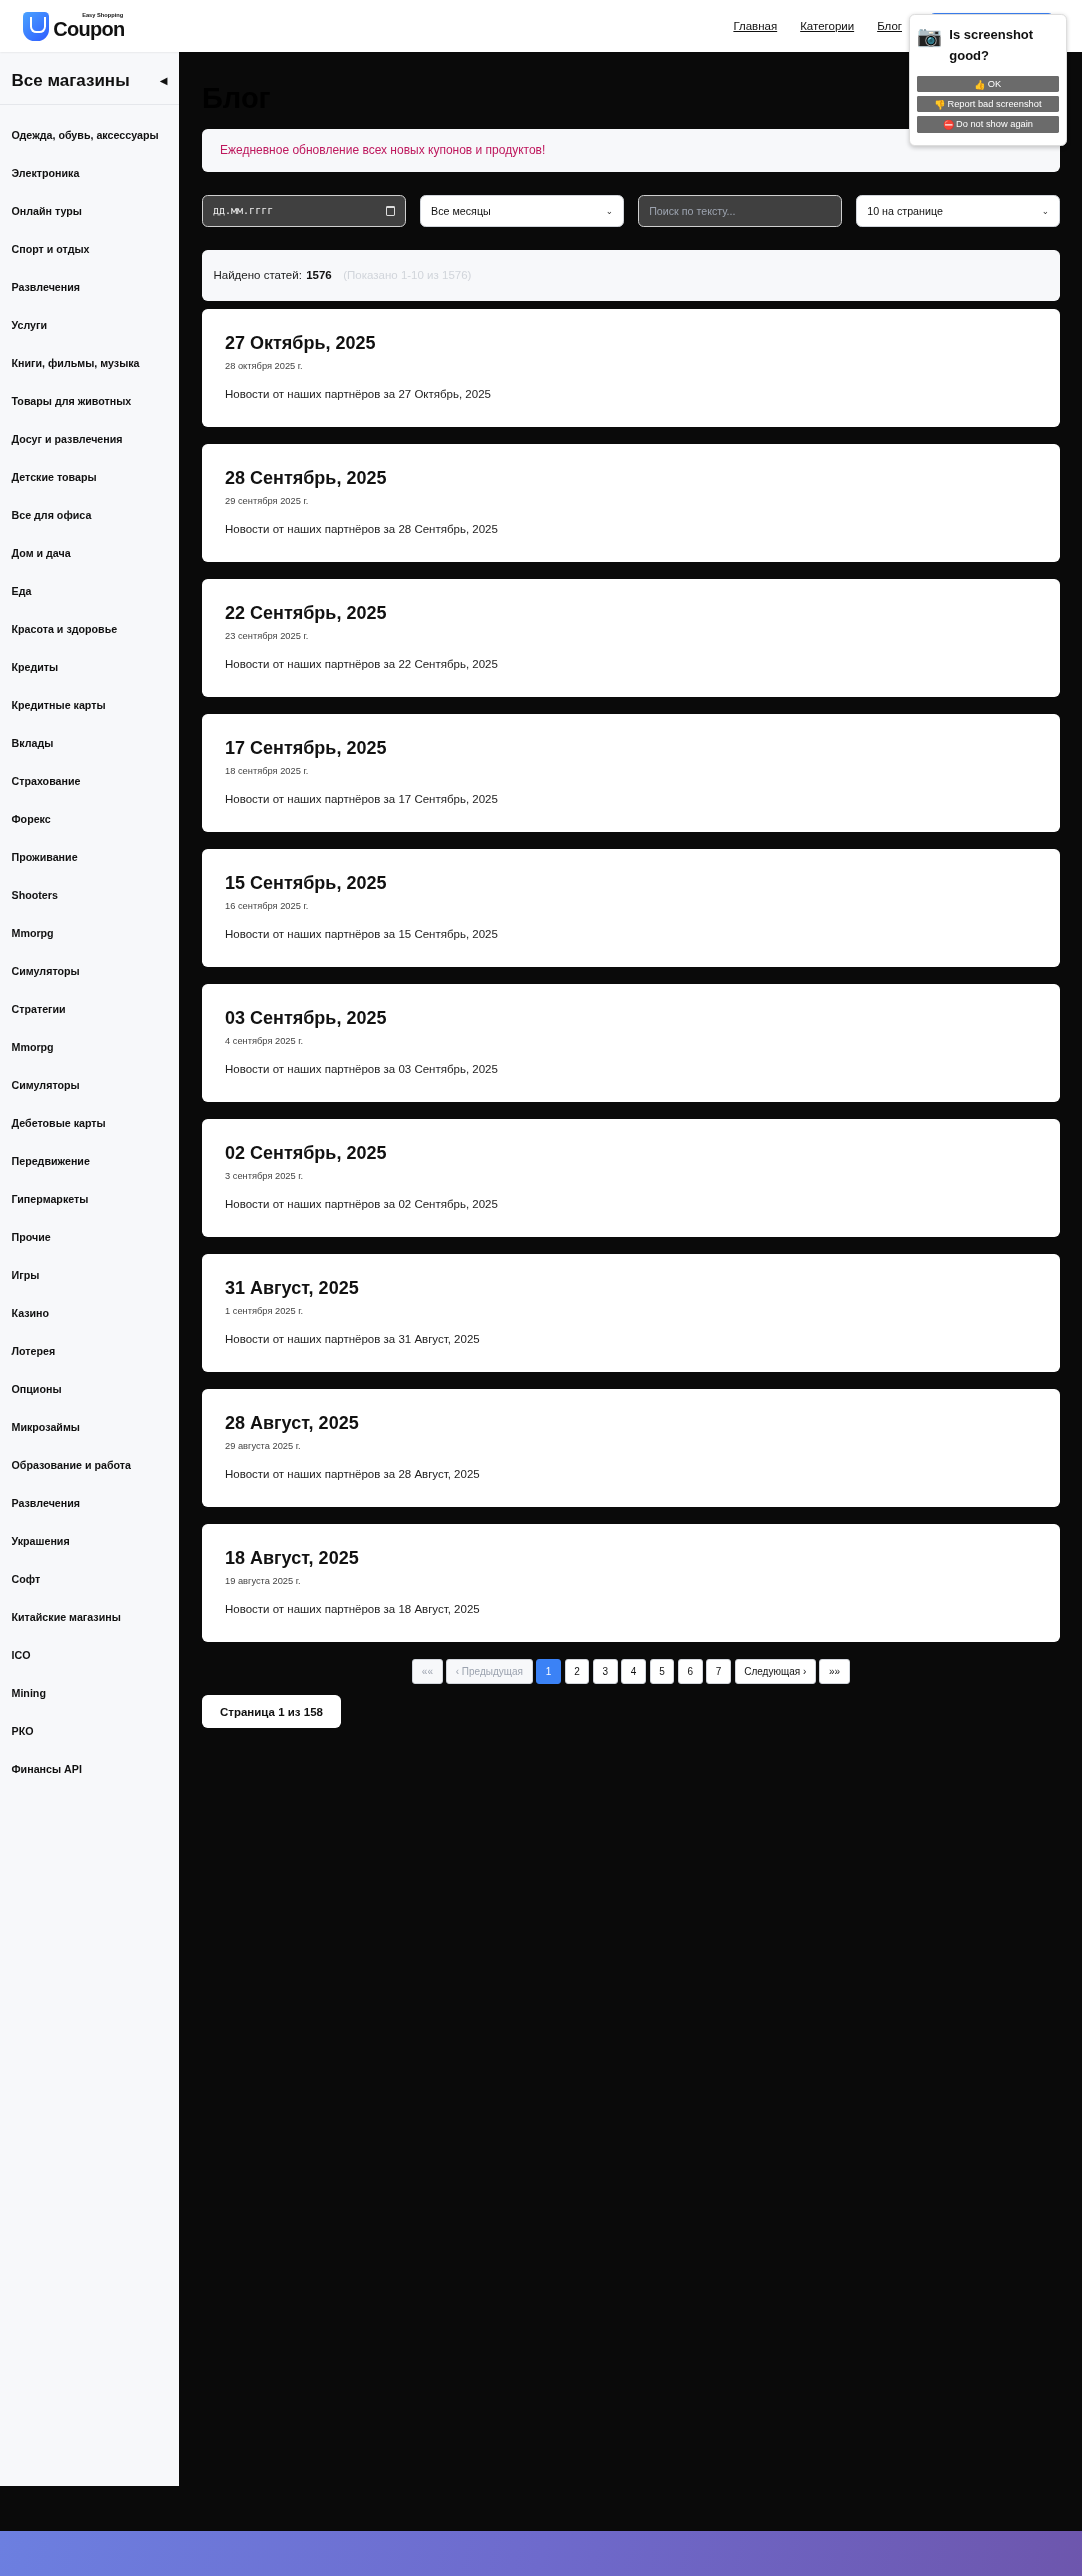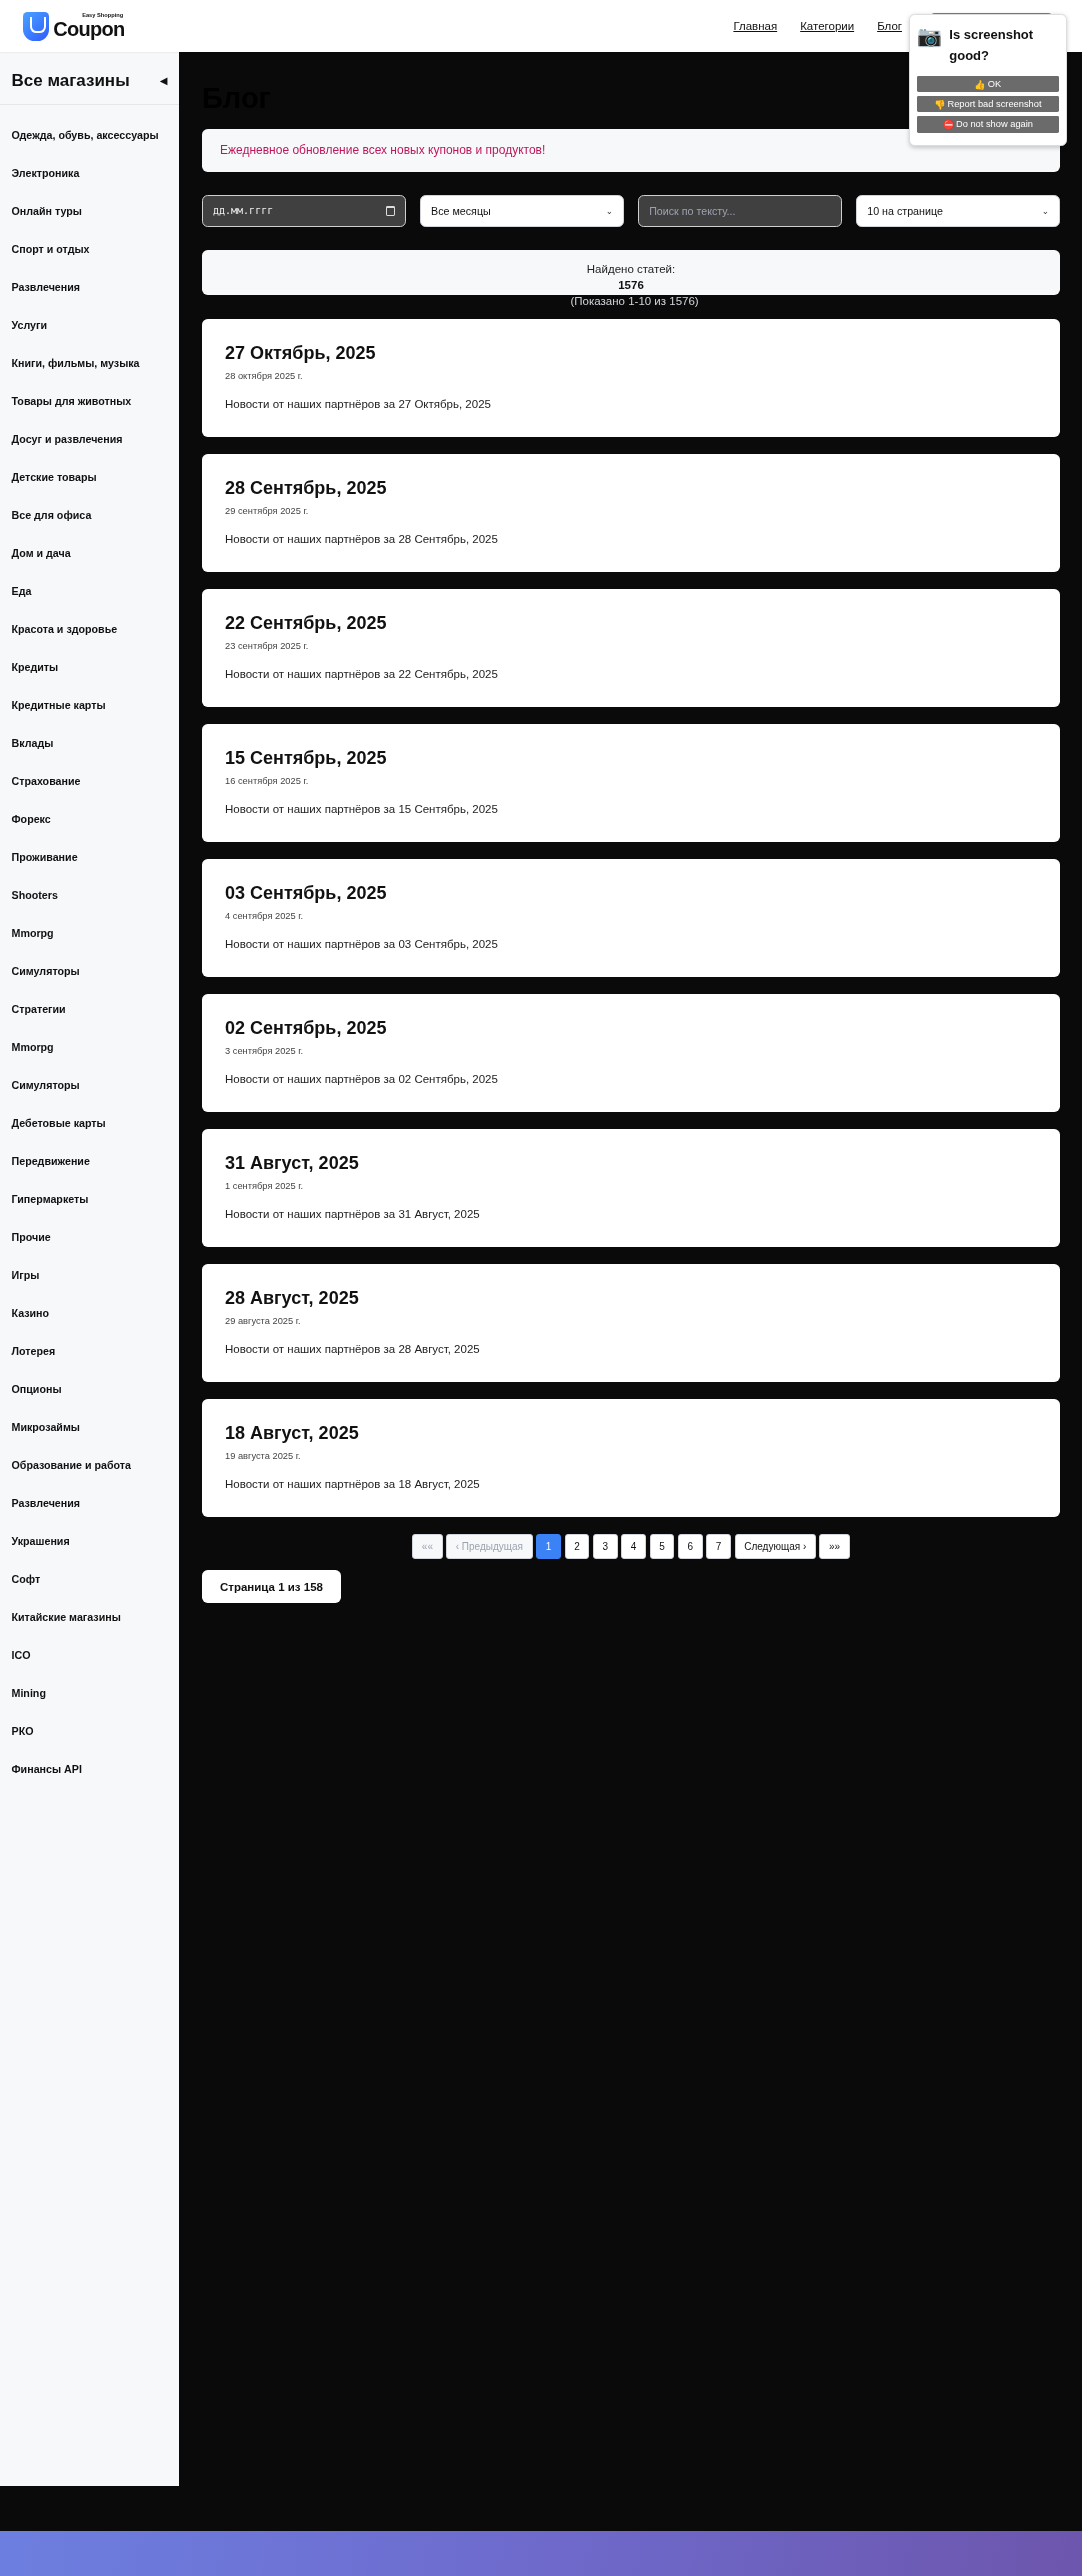--- a/index.html
+++ b/index.html
@@ -93,21 +93,21 @@
   .filter.light { background: #ffffff; color: #111; }
   .date-text { font-family: "DejaVu Sans Mono", monospace; font-size: 10px; color: #eee; }
   .placeholder { color: #9ca3af; }
   .cal-icon {
     width: 8.6px; height: 10px; border: 1.4px solid #ddd; border-radius: 1.4px; border-top-width: 2.9px;
   }
   .chev { font-size: 8.6px; color: #333; }
   .results {
     background: #f7f8fa; border-radius: 5.7px;
     padding: 13px 11.5px; font-size: 11.5px; color: #222;
-    margin-bottom: 24px; height: 45px; display: flex; align-items: center; gap: 4.3px; flex-direction: column;
+    margin-bottom: 8px; height: 51px; display: flex; align-items: center; gap: 4.3px;
   }
   .results b { font-weight: bold; color: #111; }
   .results .muted { color: #d1d5db; margin-left: 7.2px; }
   .post {
     background: #ffffff; border-radius: 5.7px;
     padding: 24px 23px; margin-bottom: 17px;
     height: 118px; cursor: pointer;
   }
   .post-title { font-size: 18px; font-weight: bold; color: #111; margin-bottom: 7.2px; }
   .post-date { font-size: 9.3px; color: #444; margin-bottom: 17px; }
@@ -260,20 +260,25 @@
         <h2 class="post-title">28 Сентябрь, 2025</h2>
         <div class="post-date">29 сентября 2025 г.</div>
         <p class="post-excerpt">Новости от наших партнёров за 28 Сентябрь, 2025</p>
       </article>
       <article class="post">
         <h2 class="post-title">22 Сентябрь, 2025</h2>
         <div class="post-date">23 сентября 2025 г.</div>
         <p class="post-excerpt">Новости от наших партнёров за 22 Сентябрь, 2025</p>
       </article>
       <article class="post">
+        <h2 class="post-title">17 Сентябрь, 2025</h2>
+        <div class="post-date">18 сентября 2025 г.</div>
+        <p class="post-excerpt">Новости от наших партнёров за 17 Сентябрь, 2025</p>
+      </article>
+      <article class="post">
         <h2 class="post-title">15 Сентябрь, 2025</h2>
         <div class="post-date">16 сентября 2025 г.</div>
         <p class="post-excerpt">Новости от наших партнёров за 15 Сентябрь, 2025</p>
       </article>
       <article class="post">
         <h2 class="post-title">03 Сентябрь, 2025</h2>
         <div class="post-date">4 сентября 2025 г.</div>
         <p class="post-excerpt">Новости от наших партнёров за 03 Сентябрь, 2025</p>
       </article>
       <article class="post">

